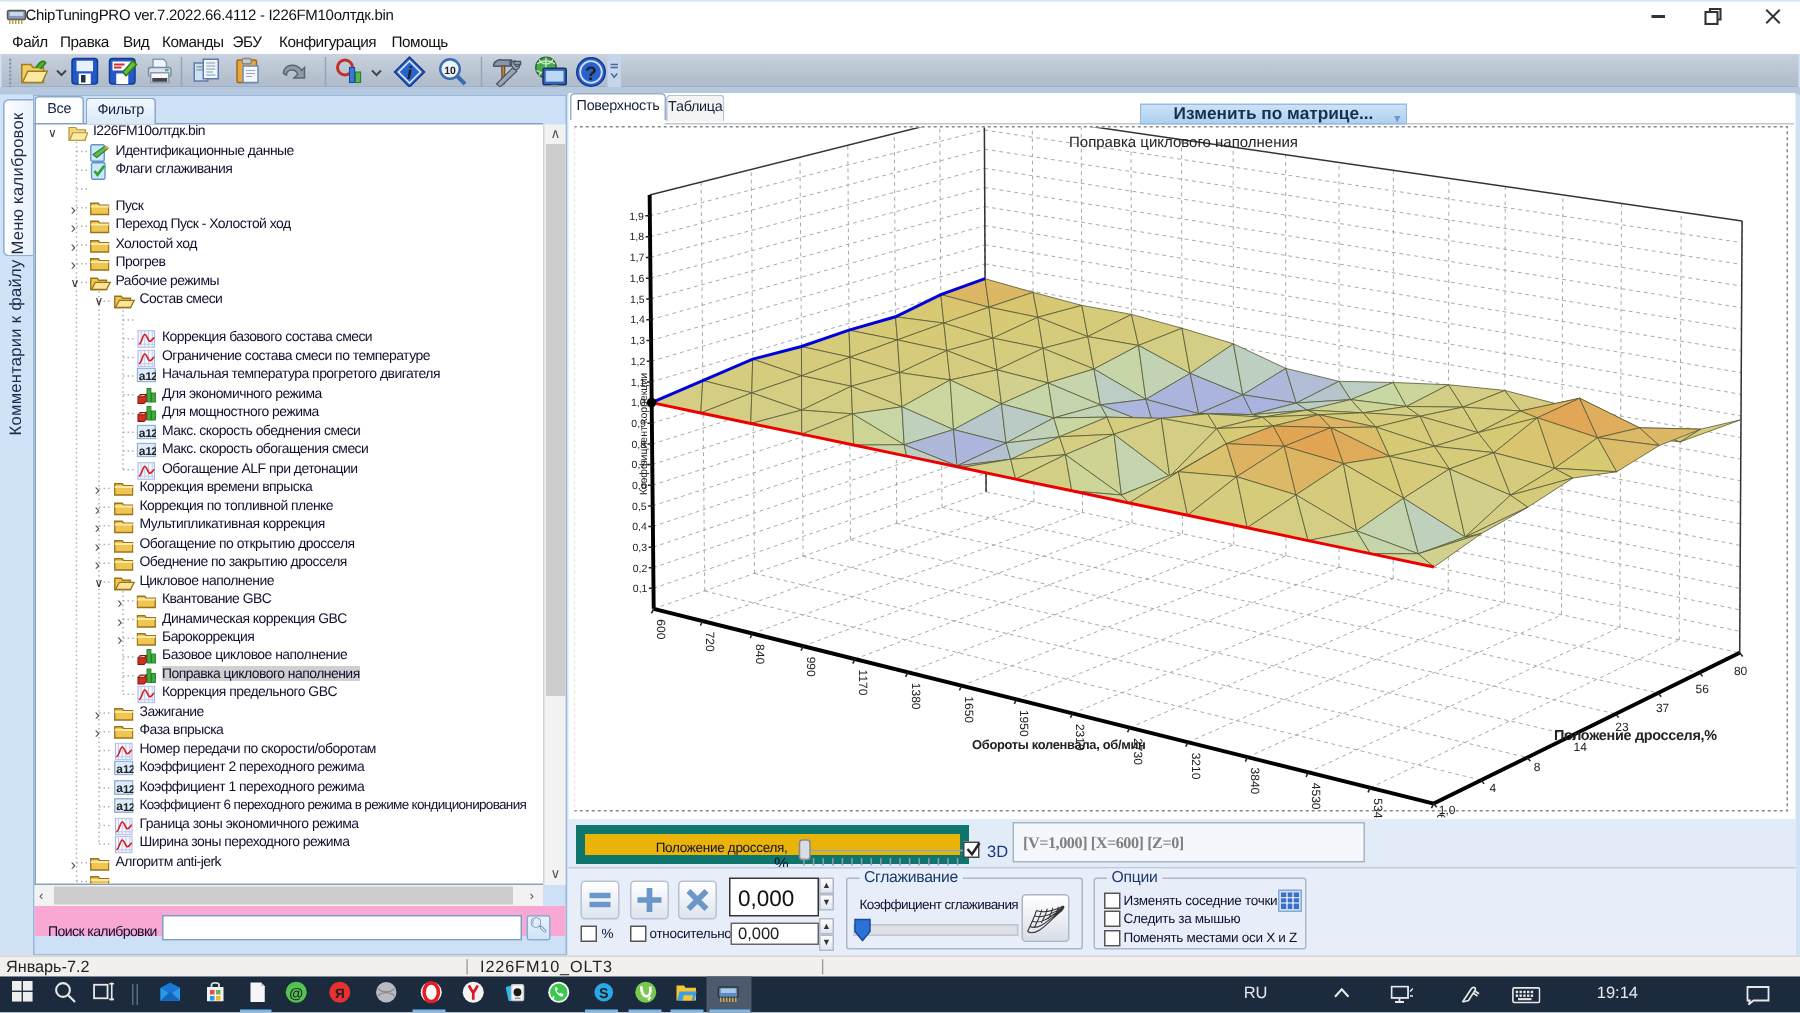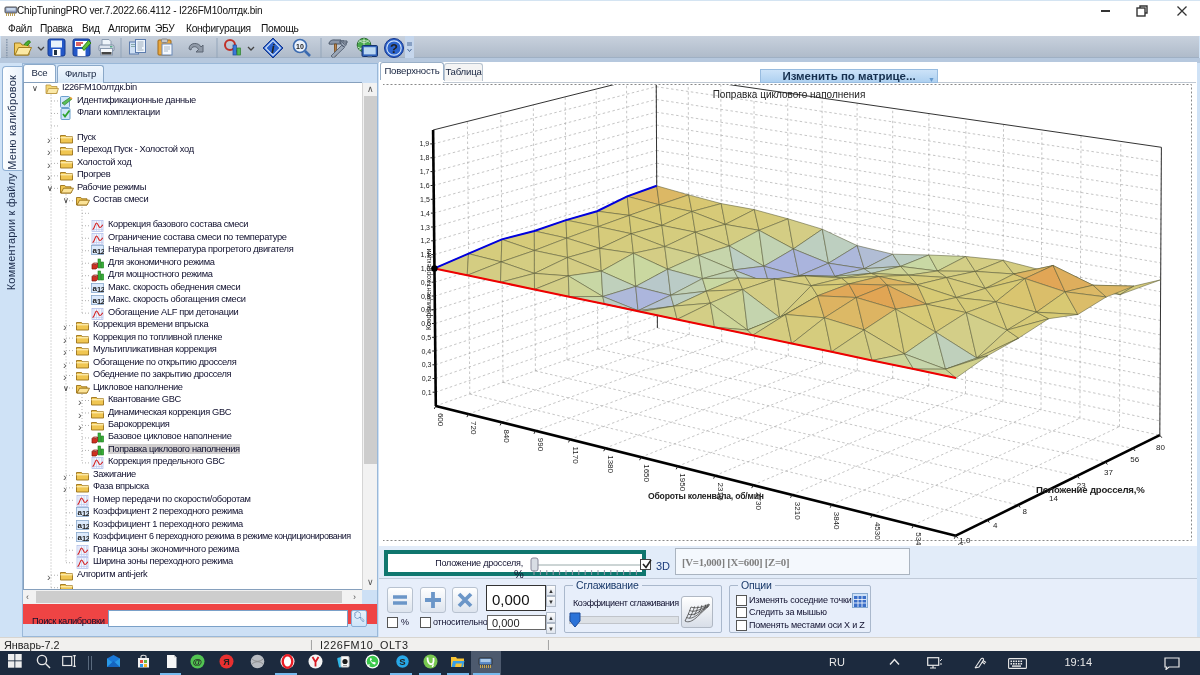--- a/index.html
+++ b/index.html
@@ -25,31 +25,31 @@
 .trow .lbl{position:absolute;top:-1px}
 .sel{background:#d1cfcf}
 .arr{position:absolute;top:1px;font-size:9px;color:#444}
 
 #vsb{left:362px;top:83px;width:15px;height:507px;background:#f2f2f2;border-left:1px solid #d5d5d5}
 #vsb .thumb{position:absolute;left:1px;top:13px;width:13px;height:368px;background:#cdcdcd}
 #hsb{left:23px;top:590px;width:339px;height:14px;background:#f2f2f2}
 #hsb .thumb{position:absolute;left:13px;top:1px;width:306px;height:12px;background:#cdcdcd}
 .sbarrow{position:absolute;font-size:9px;color:#555;font-family:"Liberation Sans",sans-serif}
 
-#search{left:23px;top:604px;width:354px;height:20px;background:#ef4444}
+#search{left:23px;top:604px;width:354px;height:20px;background:#f9a8d4}
 #search label{position:absolute;left:9px;top:11px;font-size:9.4px;color:#10102e;letter-spacing:-0.4px}
 #search input{position:absolute;left:85px;top:6px;width:240px;height:17px;border:1px solid #7aa0c8;background:#fff}
 #sbtn{position:absolute;left:328px;top:6px;width:16px;height:17px;background:linear-gradient(#e8f2fc,#cfe4f8);border:1px solid #88aed6;border-radius:2px;font-size:10px;color:#4a7ab0;text-align:center}
 
 #rpanel{left:379px;top:62px;width:818px;height:575px;background:#fff}
 #combo{position:absolute;left:381px;top:7px;width:178px;height:14px;background:linear-gradient(#cce2f8,#aed0f0);border:1px solid #98bce0;font-size:11.5px;font-weight:bold;color:#16304f;text-align:center;line-height:13px}
 #combo .da{position:absolute;right:2px;top:3px;font-size:7px;color:#69c}
 
 #bstrip{position:absolute;left:0;top:484px;width:818px;height:32px;background:#e2ecf9}
-#spanel{position:absolute;left:5px;top:4px;width:262px;height:26px;background:#ffffff;border:4px solid #0f766e}
+#spanel{position:absolute;left:5px;top:4px;width:262px;height:26px;background:#eab308;border:6px solid #0f766e}
 #vbox{position:absolute;left:296px;top:2px;width:235px;height:27px;background:#f4f8fd;border:1px solid #aab4c0;font-family:"Liberation Serif",serif;font-weight:bold;font-size:10.8px;color:#808080;letter-spacing:-0.3px;padding:7px 0 0 6px}
 
 #bpanel{position:absolute;left:0;top:516px;width:818px;height:59px;background:#e7eefa;border-top:1px solid #c0cad8}
 .btn3{position:absolute;width:26px;height:26px;background:linear-gradient(#ffffff,#dde4ee);border:1px solid #b8c2d0;border-radius:3px}
 .gbox{position:absolute;border:1px solid #aab8cc;border-radius:2px}
 .gbox .cap{position:absolute;left:8px;top:-7px;background:#e7eefa;font-size:10.5px;color:#1a3a6a;padding:0 3px;letter-spacing:-0.2px}
 .cb{position:absolute;width:11px;height:11px;background:#fff;border:1px solid #555}
 .cbl{position:absolute;font-size:9.0px;color:#10102e;white-space:nowrap;letter-spacing:-0.2px}
 
 #sbar{left:0;top:637px;width:1200px;height:14px;background:#f1f0ee;border-top:1px solid #d8d5d0;font-size:10.8px;color:#222}
@@ -78,21 +78,21 @@
       <path d="M4 3 L4 1 L11 1 L11 8 L9 8" fill="none" stroke="#333" stroke-width="1.4"></path>
     </svg>
 <svg class="abs" style="left:1176px;top:4px" width="12" height="12" viewBox="0 0 12 12">
       <path d="M1.5 1.5 L10.5 10.5 M10.5 1.5 L1.5 10.5" stroke="#333" stroke-width="1.3"></path>
     </svg>
 </div>
 <div id="menu" class="abs">
     <span style="left:8px">Файл</span>
     <span style="left:40px">Правка</span>
     <span style="left:82px">Вид</span>
-    <span style="left:108px">Алгоритм</span>
+    <span style="left:108px">Команды</span>
     <span style="left:155px">ЭБУ</span>
     <span style="left:186px">Конфигурация</span>
     <span style="left:261px">Помощь</span>
   </div>
 <div id="tbar" class="abs"><svg width="1198" height="25" viewBox="0 0 1198 25">
       <g fill="#8a9bb0">
         <rect x="5" y="3.0" width="1.6" height="1.6"></rect>
         <rect x="5" y="5.6" width="1.6" height="1.6"></rect>
         <rect x="5" y="8.2" width="1.6" height="1.6"></rect>
         <rect x="5" y="10.8" width="1.6" height="1.6"></rect>
@@ -257,21 +257,21 @@
           <path d="M2 7 L10 1.5 L12 3 L4.5 9 Z" fill="#58c058" stroke="#2f7d2f" stroke-width="0.7"></path>
           <path d="M10 1.5 L12 3" stroke="#e8a23c" stroke-width="1.6"></path>
         </svg></span>
       <span class="lbl" style="left:53px;">Идентификационные данные</span>
     </div>
 <div class="trow" style="left:0;top:25.0px;width:339px">
       <span style="position:absolute;left:36px;top:0px"><svg width="12" height="12" viewBox="0 0 12 12">
           <rect x="1" y="0.5" width="9" height="11" rx="1" fill="#cfe6fa" stroke="#5c96c8" stroke-width="0.9"></rect>
           <path d="M3 6 L5 8.5 L9.5 2.5" stroke="#2fa32f" stroke-width="1.8" fill="none"></path>
         </svg></span>
-      <span class="lbl" style="left:53px;">Флаги комплектации</span>
+      <span class="lbl" style="left:53px;">Флаги сглаживания</span>
     </div>
 <div class="trow" style="left:0;top:49.9px;width:339px">
       <span class="arr" style="left:23px;font-size:11px;color:#555">›</span>
       <span style="position:absolute;left:36px;top:0px"><svg width="13" height="11" viewBox="0 0 13 11">
           <path d="M0.5 2.5 L0.5 10 L12.5 10 L12.5 3.8 L6.5 3.8 L5.5 2.5 Z" fill="#f0c652" stroke="#9a7218" stroke-width="0.9"></path>
           <path d="M0.5 4.7 L12.5 4.7" stroke="#fce9a6" stroke-width="1.4"></path>
         </svg></span>
       <span class="lbl" style="left:53px;">Пуск</span>
     </div>
 <div class="trow" style="left:0;top:62.4px;width:339px">

